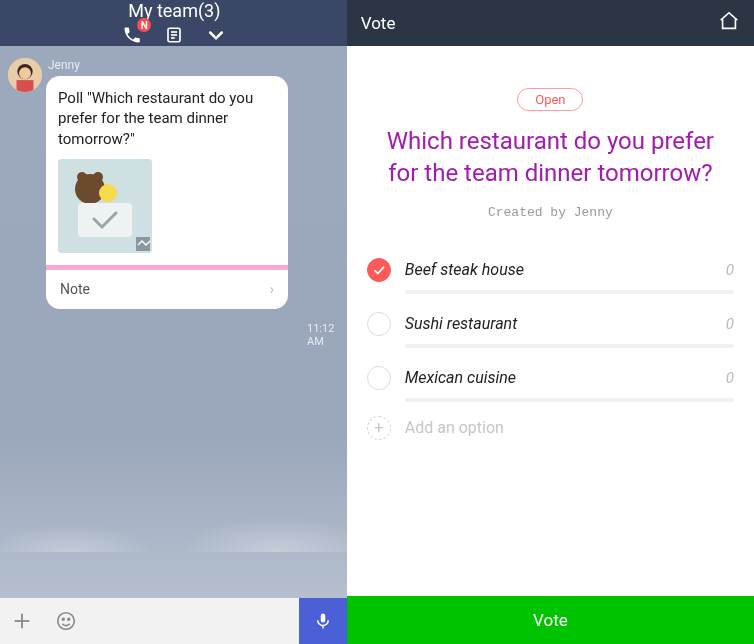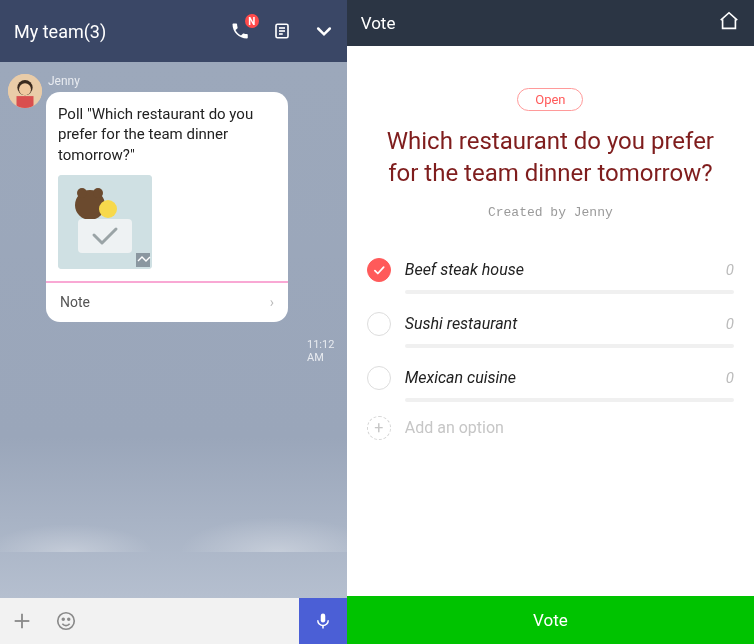--- a/index.html
+++ b/index.html
@@ -2,53 +2,53 @@
 <html><head>
 <meta charset="utf-8">
 <style>
   * { box-sizing: border-box; margin: 0; padding: 0; font-family: -apple-system, BlinkMacSystemFont, "Segoe UI", Roboto, Helvetica, Arial, sans-serif; }
   html, body { width: 754px; height: 644px; overflow: hidden; }
   .app { display: flex; width: 754px; height: 644px; }
   .pane-left { width: 378px; height: 644px; display: flex; flex-direction: column; background: #9ca8bb; position: relative; }
   .pane-right { width: 444px; height: 644px; display: flex; flex-direction: column; background: #fff; position: relative; }
 
   
-  .l-header { height: 62px; background: #3a4766; display: flex; align-items: center; padding: 0 12px 0 14px; color: #fff; }
+  .l-header { height: 46px; background: #3a4766; display: flex; align-items: center; padding: 0 12px 0 14px; color: #fff; flex-direction: column; }
   .l-title { font-size: 18px; flex: 1; }
   .l-actions { display: flex; align-items: center; gap: 20px; }
   .l-actions .icon { width: 22px; height: 22px; display:flex; align-items:center; justify-content:center; }
   .call-wrap { position: relative; }
   .badge-n { position: absolute; top: -6px; right: -8px; background: #ff4b4b; color: #fff; font-size: 10px; font-weight: bold; width: 14px; height:14px; border-radius: 50%; display:flex; align-items:center; justify-content:center; }
 
   
   .chat-area { flex: 1; position: relative; background: linear-gradient(#9ca8bb 0%, #9aa6ba 70%, #b5bfcf 100%); }
   .avatar { position: absolute; top: 12px; left: 8px; width: 34px; height: 34px; border-radius: 50%; background: #e7c7a5; overflow:hidden; }
   .avatar svg { width:100%; height:100%; }
   .sender-name { position:absolute; top:12px; left:48px; color:#e8ebf0; font-size:12px; }
   .bubble { position:absolute; top:30px; left:46px; width:242px; background:#fff; border-radius:14px; padding:12px 12px 0 12px; font-size:15px; color:#222; line-height:1.35; }
   .poll-sticker { margin-top:10px; width:94px; height:94px; background:#d8e3e6; border-radius:4px; position:relative; overflow:hidden; }
-  .note-row { border-top:2px solid #f9a8d4; margin: 12px -12px 0 -12px; padding:10px 14px; font-size:14px; color:#555; display:flex; align-items:center; justify-content:space-between; }
+  .note-row { border-top:5px solid #f9a8d4; margin: 12px -12px 0 -12px; padding:10px 14px; font-size:14px; color:#555; display:flex; align-items:center; justify-content:space-between; }
   .note-row .chev { color:#bbb; }
   .timestamp { position:absolute; left:307px; top:276px; font-size:11px; color:#e8ebf0; }
   .clouds { position:absolute; left:0; right:0; bottom:46px; height:90px; background: radial-gradient(ellipse 120px 40px at 20% 100%, rgba(255,255,255,0.28), transparent 70%), radial-gradient(ellipse 140px 50px at 80% 100%, rgba(255,255,255,0.3), transparent 70%); }
 
   
   .l-input { height:46px; background:#f2f2f2; display:flex; align-items:center; }
   .l-input .add, .l-input .emoji { width:44px; height:46px; display:flex; align-items:center; justify-content:center; color:#777; }
   .l-input .textfield { flex:1; height:46px; }
   .l-input .mic { width:48px; height:46px; background:#4b5fd6; display:flex; align-items:center; justify-content:center; }
 
   
   .r-header { height:46px; background:#2b3544; display:flex; align-items:center; padding:0 14px; color:#fff; }
   .r-title { font-size:17px; flex:1; }
 
   
   .v-body { flex:1; padding: 34px 20px 0 20px; overflow:hidden; }
   .open-badge { display:block; margin: 8px auto 14px auto; width:66px; text-align:center; font-size:13px; color:#ff5a5a; border:1px solid #ff9a9a; border-radius:14px; padding:3px 0; }
-  .question { font-size:24px; line-height:1.35; text-align:center; color:#7f1d1d; padding:0 6px; }
+  .question { font-size:24px; line-height:1.35; text-align:center; color:#a21caf; padding:0 6px; }
   .created-by { text-align:center; color:#9a9a9a; font-size:13px; margin-top:15px;font-family:Liberation Mono, monospace; }
   .options { margin-top:28px; }
   .opt { display:flex; align-items:center; padding: 10px 0 2px 0; font-style: italic; }
   .opt-radio { width:24px; height:24px; border-radius:50%; border:1.5px solid #ddd; margin-right:14px; flex-shrink:0; display:flex; align-items:center; justify-content:center; }
   .opt-radio.checked { background:#ff5a5a; border-color:#ff5a5a; }
   .opt-label { flex:1; font-size:16px; color:#222; }
   .opt-count { color:#bbb; font-size:15px; }
   .opt-bar { height:4px; background:#f0f0f0; margin:6px 0 8px 38px; border-radius:2px; }
   .add-opt { display:flex; align-items:center; margin-top:14px; color:#c6c6c6; font-size:16px; }
   .add-circle { width:24px; height:24px; border:1.5px dashed #d5d5d5; border-radius:50%; margin-right:14px; display:flex; align-items:center; justify-content:center; color:#c6c6c6; font-size:16px; }

